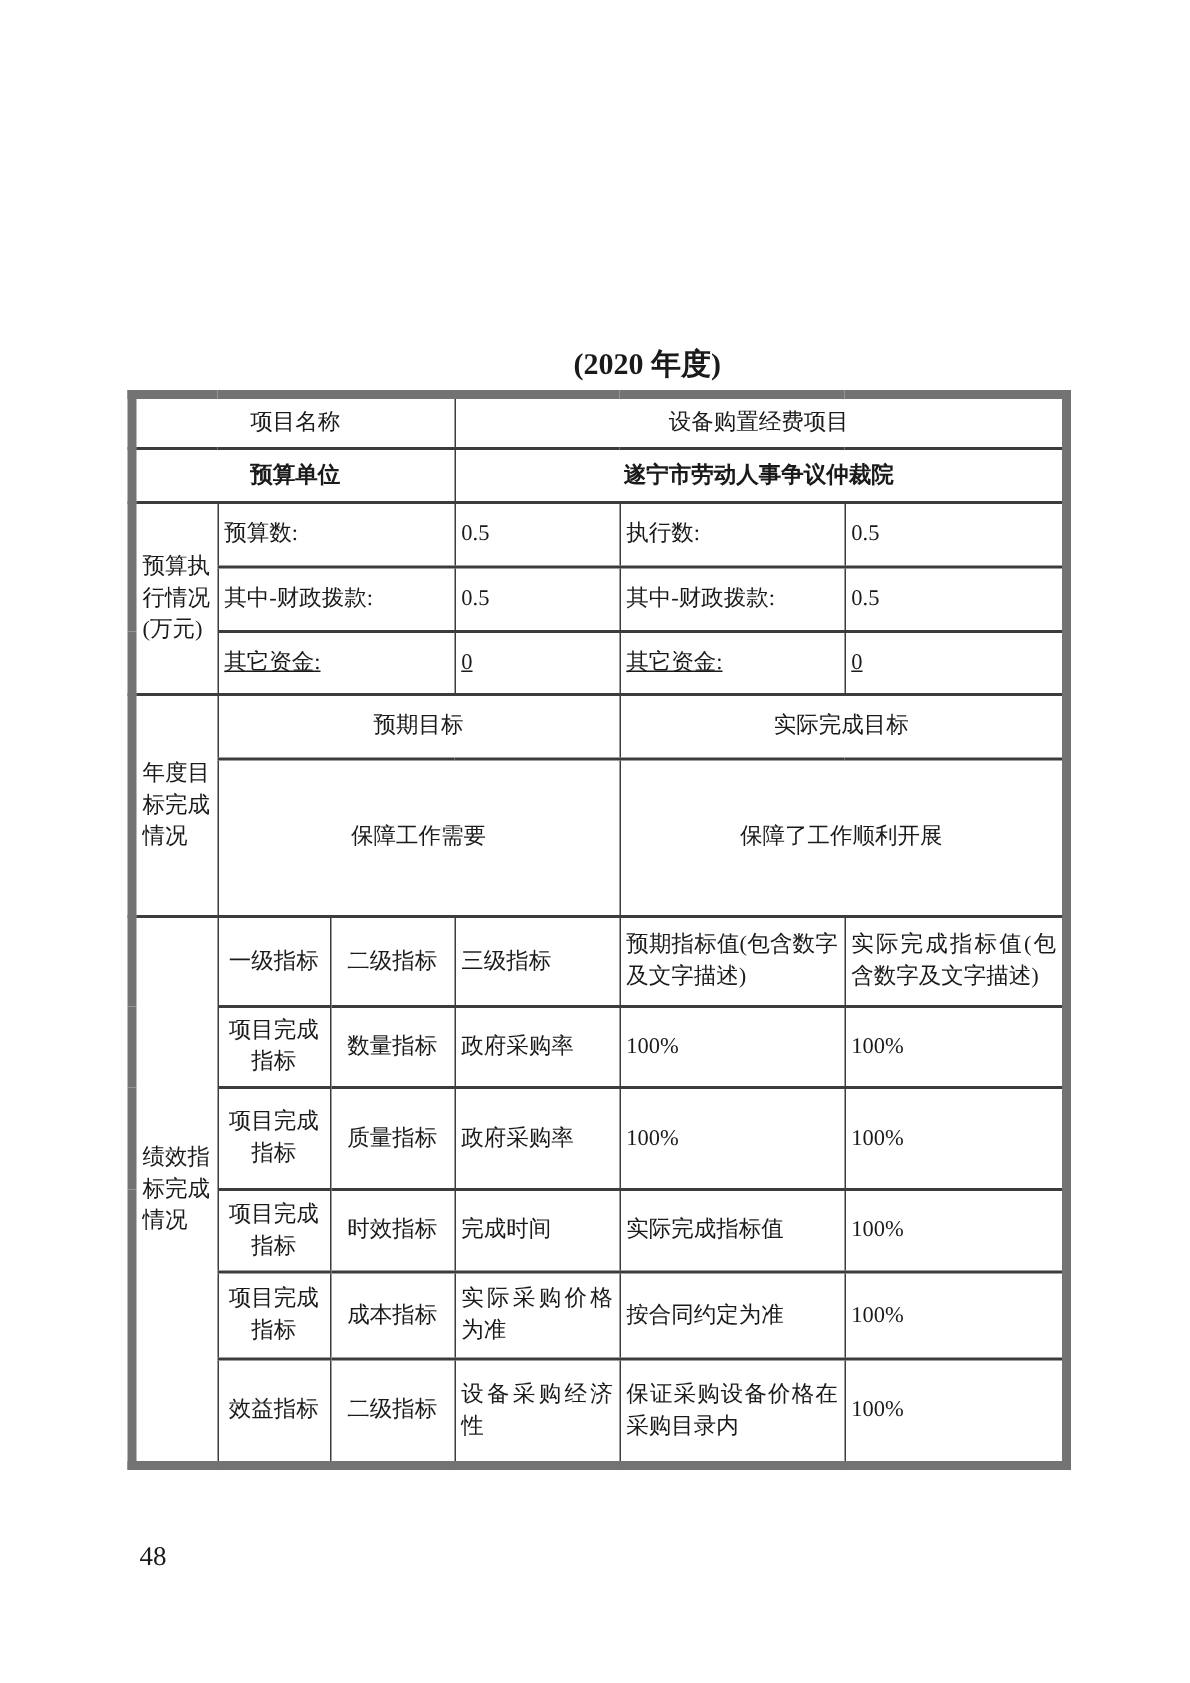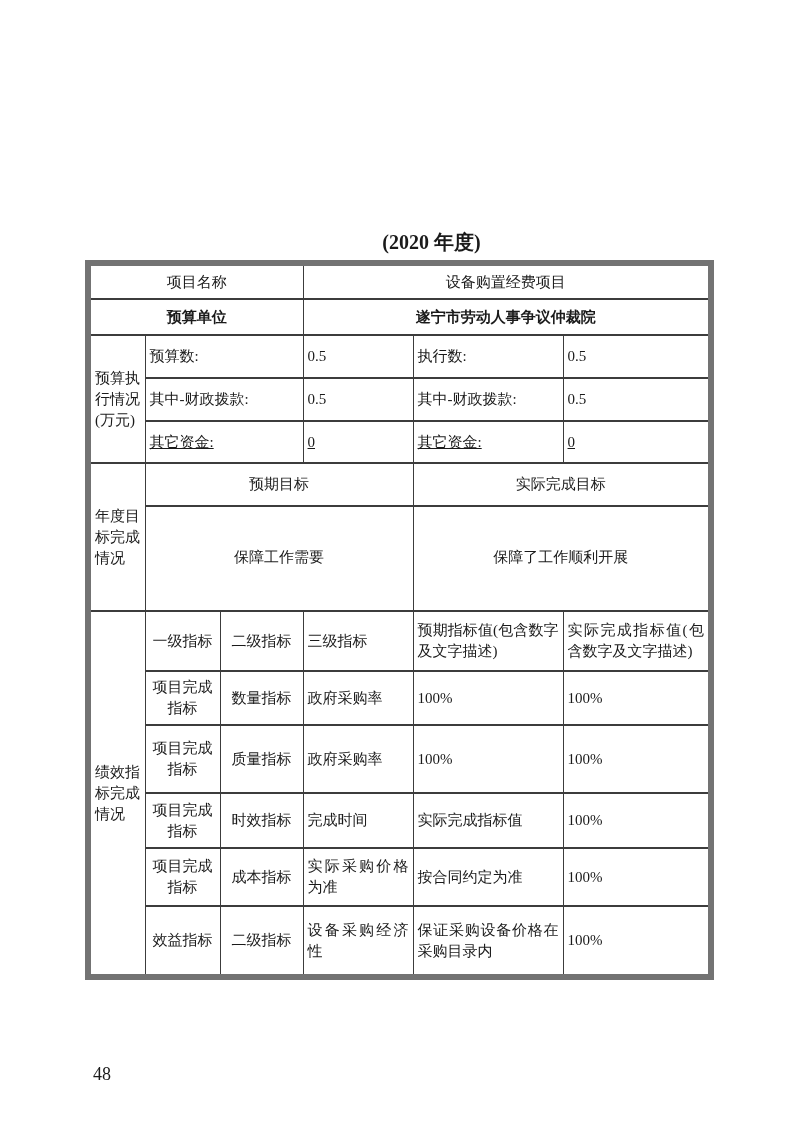--- a/index.html
+++ b/index.html
@@ -74,21 +74,20 @@
   tr.r-i1     { height: 54px; }
   tr.r-i2     { height: 68px; }
   tr.r-i3     { height: 55px; }
   tr.r-i4     { height: 58px; }
   tr.r-i5     { height: 71px; }
   .page-number {
     position: absolute;
     left: 93px;
     top: 1027px;
     font-size: 18px;
-    margin-top: 37px;
   }
 </style>
 </head>
 <body>
 
 <div class="page">
 
   <div class="doc-subtitle">(2020 年度)</div>
 
   <table class="report">

